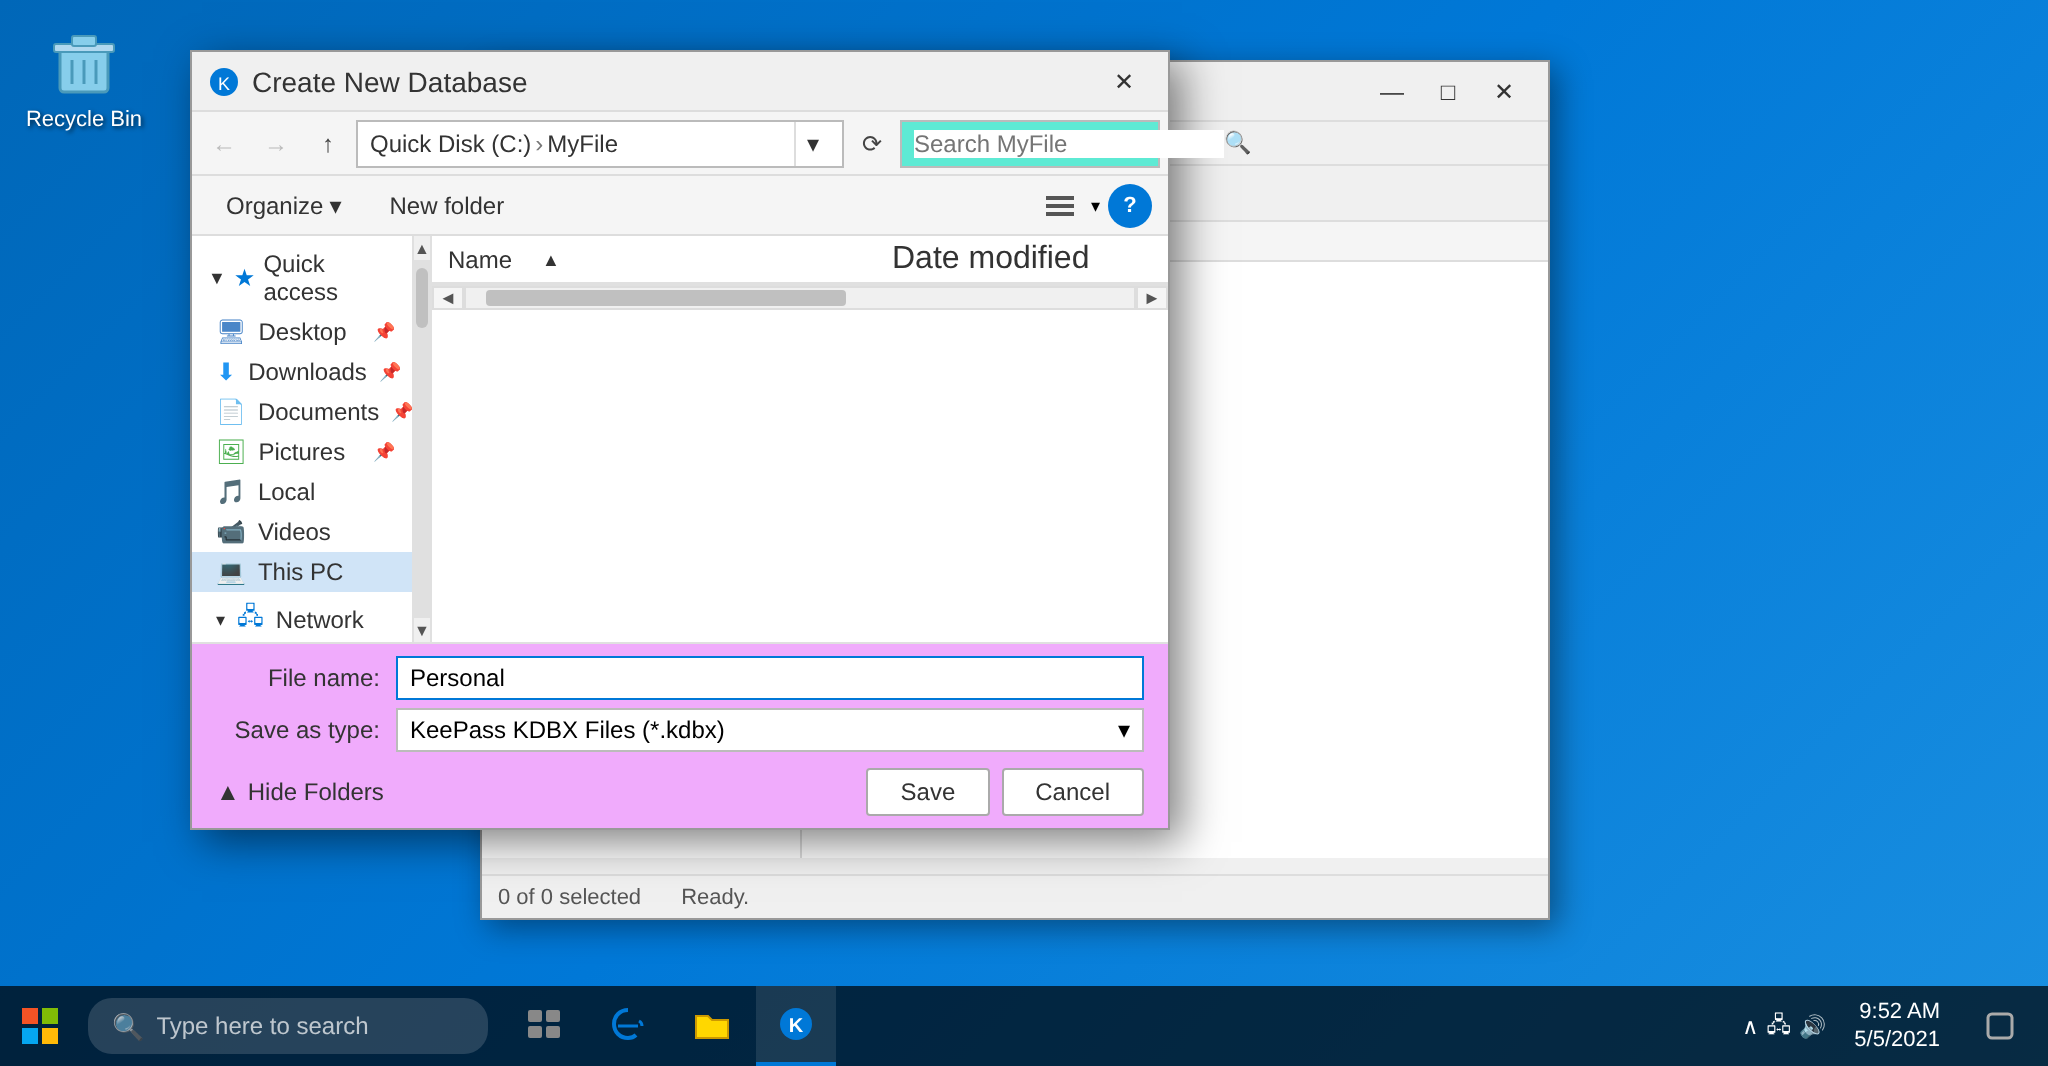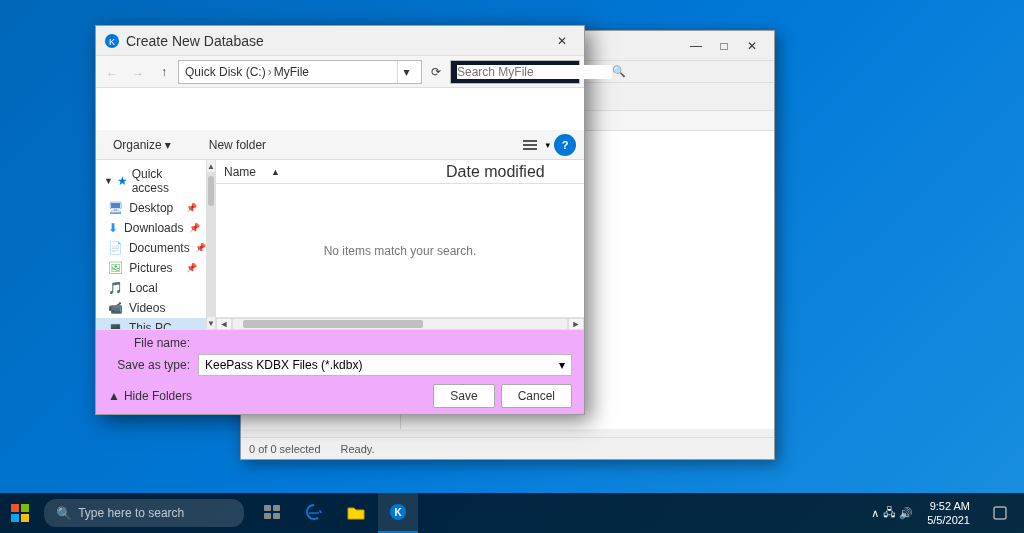--- a/index.html
+++ b/index.html
@@ -355,21 +355,21 @@
       border-radius: 2px;
       color: #444;
     }
     .file-search-box {
       width: 130px;
       height: 24px;
       border: 1px solid #bbb;
       display: flex;
       align-items: center;
       padding: 0 6px;
-      background: #0f172a;
+      background: #5eead4;
     }
     .file-search-input {
       flex: 1;
       border: none;
       outline: none;
       font-size: 12px;
       color: #777;
     }
     .file-search-icon {
       color: #777;
@@ -377,22 +377,21 @@
     }
 
     
     .file-action-bar {
       height: 30px;
       background: #f5f5f5;
       display: flex;
       align-items: center;
       padding: 0 8px;
       border-bottom: 1px solid #ddd;
-      gap: 20px;
-      margin-top: 42px;
+      gap: 6px;
     }
     .organize-btn {
       display: flex;
       align-items: center;
       gap: 3px;
       padding: 3px 8px;
       cursor: pointer;
       font-size: 12px;
       color: #333;
       border: 1px solid transparent;
@@ -663,20 +662,31 @@
       height: 30px;
       background: #c0c0c0;
       border-radius: 3px;
     }
   </style>
 </head>
 <body>
 
 <div class="desktop">
 
+  <div class="recycle-bin">
+    <svg class="recycle-bin-icon" viewBox="0 0 40 40" fill="none" xmlns="http://www.w3.org/2000/svg">
+      <rect x="8" y="14" width="24" height="22" rx="2" fill="#87CEEB" stroke="#4a9aba" stroke-width="1.5"></rect>
+      <rect x="5" y="12" width="30" height="4" rx="1" fill="#b0d8ef" stroke="#4a9aba" stroke-width="1"></rect>
+      <rect x="14" y="8" width="12" height="5" rx="1" fill="#87CEEB" stroke="#4a9aba" stroke-width="1"></rect>
+      <line x1="14" y1="20" x2="14" y2="32" stroke="#4a9aba" stroke-width="1.5"></line>
+      <line x1="20" y1="20" x2="20" y2="32" stroke="#4a9aba" stroke-width="1.5"></line>
+      <line x1="26" y1="20" x2="26" y2="32" stroke="#4a9aba" stroke-width="1.5"></line>
+    </svg>
+    <span class="recycle-bin-label">Recycle Bin</span>
+  </div>
 
   <div class="keepass-window">
     <div class="keepass-titlebar">
       <svg class="keepass-title-icon" viewBox="0 0 16 16" fill="none">
         <circle cx="8" cy="8" r="7" fill="#0078d7"></circle>
         <text x="8" y="12" font-size="9" fill="white" text-anchor="middle">K</text>
       </svg>
       <span class="keepass-title-text">KeePass</span>
       <div class="window-controls">
         <div class="win-btn">—</div>
@@ -838,34 +848,36 @@
       <div class="file-right-panel">
         <div class="file-col-headers">
           <div class="file-col-name">
             <span>Name</span>
             <span style="font-size:9px;">▲</span>
           </div>
           <div class="file-col-date">
             <span>Date modified</span>
           </div>
         </div>
-        <div class="file-empty-msg">No items match your search.</div>
         <div class="file-scrollbar-container">
           <div class="scroll-arrow">◄</div>
           <div class="scroll-track">
             <div class="scroll-thumb"></div>
           </div>
           <div class="scroll-arrow">►</div>
         </div>
       </div>
     </div>
 
     <div class="file-dialog-bottom">
       <div class="file-name-row">
         <span class="file-label">File name:</span>
+        <div class="file-name-input">
+          <span>Personal</span>
+        </div>
       </div>
       <div class="file-name-row">
         <span class="file-label">Save as type:</span>
         <div class="file-type-dropdown">
           <span>KeePass KDBX Files (*.kdbx)</span>
           <span>▾</span>
         </div>
       </div>
       <div class="file-dialog-actions">
         <div class="hide-folders-btn">

